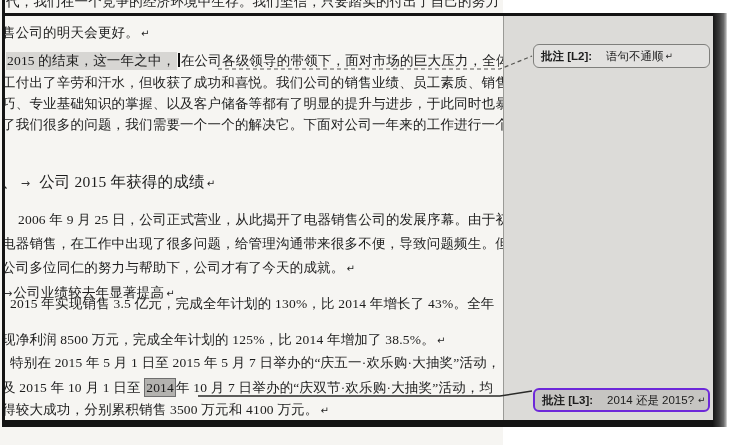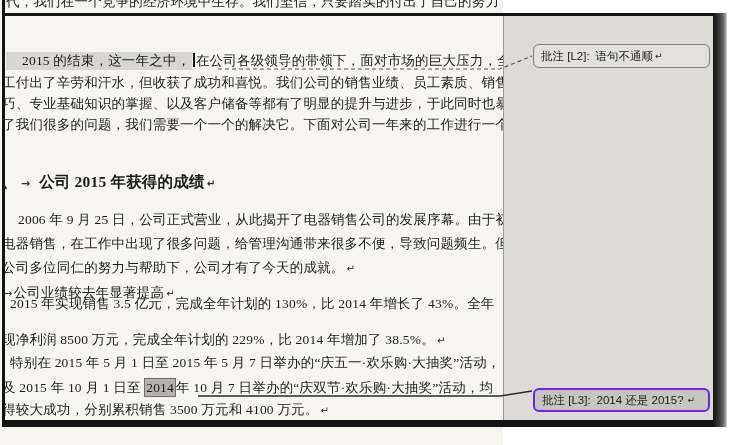--- a/index.html
+++ b/index.html
@@ -15,48 +15,51 @@
   .markup-area{position:absolute;left:503px;top:16px;width:210px;height:404px;
                background:var(--margin-bg,#dcdbd8);}
   .page-edge-line{position:absolute;left:503px;top:16px;width:1px;height:404px;background:#9a9a96;}
   .border-top{position:absolute;left:2px;top:13px;width:725px;height:3px;background:#141414;}
   .border-bottom{position:absolute;left:2px;top:420px;width:725px;height:7px;background:#141414;}
   .border-left{position:absolute;left:2px;top:0;width:3px;height:427px;background:#141414;}
   .window-edge{position:absolute;left:713px;top:13px;width:14px;height:414px;
     background:linear-gradient(90deg,#161616 0%,#3c3c3c 45%,#6a6a6a 75%,#a9a9a9 92%,#e6e6e6 100%);}
   
   .line{position:absolute;white-space:nowrap;font-size:13.5px;line-height:17px;letter-spacing:0.2px;}
-  .line.head{font-weight:bold;font-size:15.5px;}
+  .line.head{font-weight:normal;font-size:15.5px;}
   .pilcrow{font-family:"DejaVu Sans",sans-serif;font-size:10px;color:#222;margin-left:2px;}
   .tabmark{font-family:"DejaVu Sans",sans-serif;font-size:11px;color:#333;margin:0 9px 0 3px;}
-  .anchor-hl{background:var(--anchor-bg,#d7d6d3);padding:1px 2px 2px 16px;font-family:Liberation Serif, serif;}
+  .anchor-hl{background:var(--anchor-bg,#d7d6d3);padding:1px 2px 2px 1px;font-family:Liberation Serif, serif;}
   .caret{display:inline-block;width:1.5px;height:14px;background:#111;vertical-align:-2px;margin:0 1px;}
   .anchor-box{display:inline-block;background:var(--anchor2-bg,#b3b2af);
               border:1px solid #6e6e6e;padding:1px 1px;line-height:15px;}
   
   .balloon{position:absolute;left:533px;width:177px;height:24px;border-radius:6px;
            display:flex;align-items:center;padding:0 7px;box-sizing:border-box;
            font-family:"Liberation Sans",sans-serif;font-size:11.5px;white-space:nowrap;overflow:hidden;}
-  .balloon .b-label{font-weight:normal;margin-right:6px;}
+  .balloon .b-label{font-weight:bold;margin-right:14px;}
   .balloon .pilcrow{font-size:9px;}
   .b1{top:44px;background:var(--balloon1-bg,#e2e1df);border:1px solid #7f7f7c;}
   .b2{top:388px;background:var(--balloon2-bg,#c6c5c2);border:2px solid #6d28d9;}
   svg.connectors{position:absolute;left:0;top:0;pointer-events:none;}
 </style>
 </head>
 <body>
 
 <div class="canvas">
 
   <div class="doc-clip">
 
     <div class="line" style="left:6px;top:-7px">
       <span>代，我们在一个竞争的经济环境中生存。我们坚信，只要踏实的付出了自己的努力，相信电器销</span>
     </div>
 
+    <div class="line" style="left:2px;top:24px">
+      <span>售公司的明天会更好。</span><span class="pilcrow">↵</span>
+    </div>
 
     <div class="line" style="left:6px;top:52px">
       <span class="anchor-hl">2015 的结束，这一年之中，</span><span class="caret"></span><span>在公司各级领导的带领下，面对市场的巨大压力，全体</span>
     </div>
 
     <div class="line" style="left:2px;top:74px">
       <span>工付出了辛劳和汗水，但收获了成功和喜悦。我们公司的销售业绩、员工素质、销售</span>
     </div>
 
     <div class="line" style="left:2px;top:95px">
@@ -86,21 +89,21 @@
 
     <div class="line" style="left:2px;top:259px">
       <span>公司多位同仁的努力与帮助下，公司才有了今天的成就。</span><span class="pilcrow">↵</span>
     </div>
 
     <div class="line" style="left:10px;top:295px">
       <span>2015 年实现销售 3.5 亿元，完成全年计划的 130%，比 2014 年增长了 43%。全年</span>
     </div>
 
     <div class="line" style="left:2px;top:331px">
-      <span>现净利润 8500 万元，完成全年计划的 229%，比 2014 年增加了 38.5%。</span><span class="pilcrow">↵</span>
+      <span>现净利润 8500 万元，完成全年计划的 125%，比 2014 年增加了 38.5%。</span><span class="pilcrow">↵</span>
     </div>
 
     <div class="line" style="left:10px;top:354px">
       <span>特别在 2015 年 5 月 1 日至 2015 年 5 月 7 日举办的“庆五一·欢乐购·大抽奖”活动，</span>
     </div>
 
     <div class="line" style="left:2px;top:378px">
       <span>及 2015 年 10 月 1 日至 </span><span class="anchor-box">2014</span><span>年 10 月 7 日举办的“庆双节·欢乐购·大抽奖”活动，均</span>
     </div>
 

